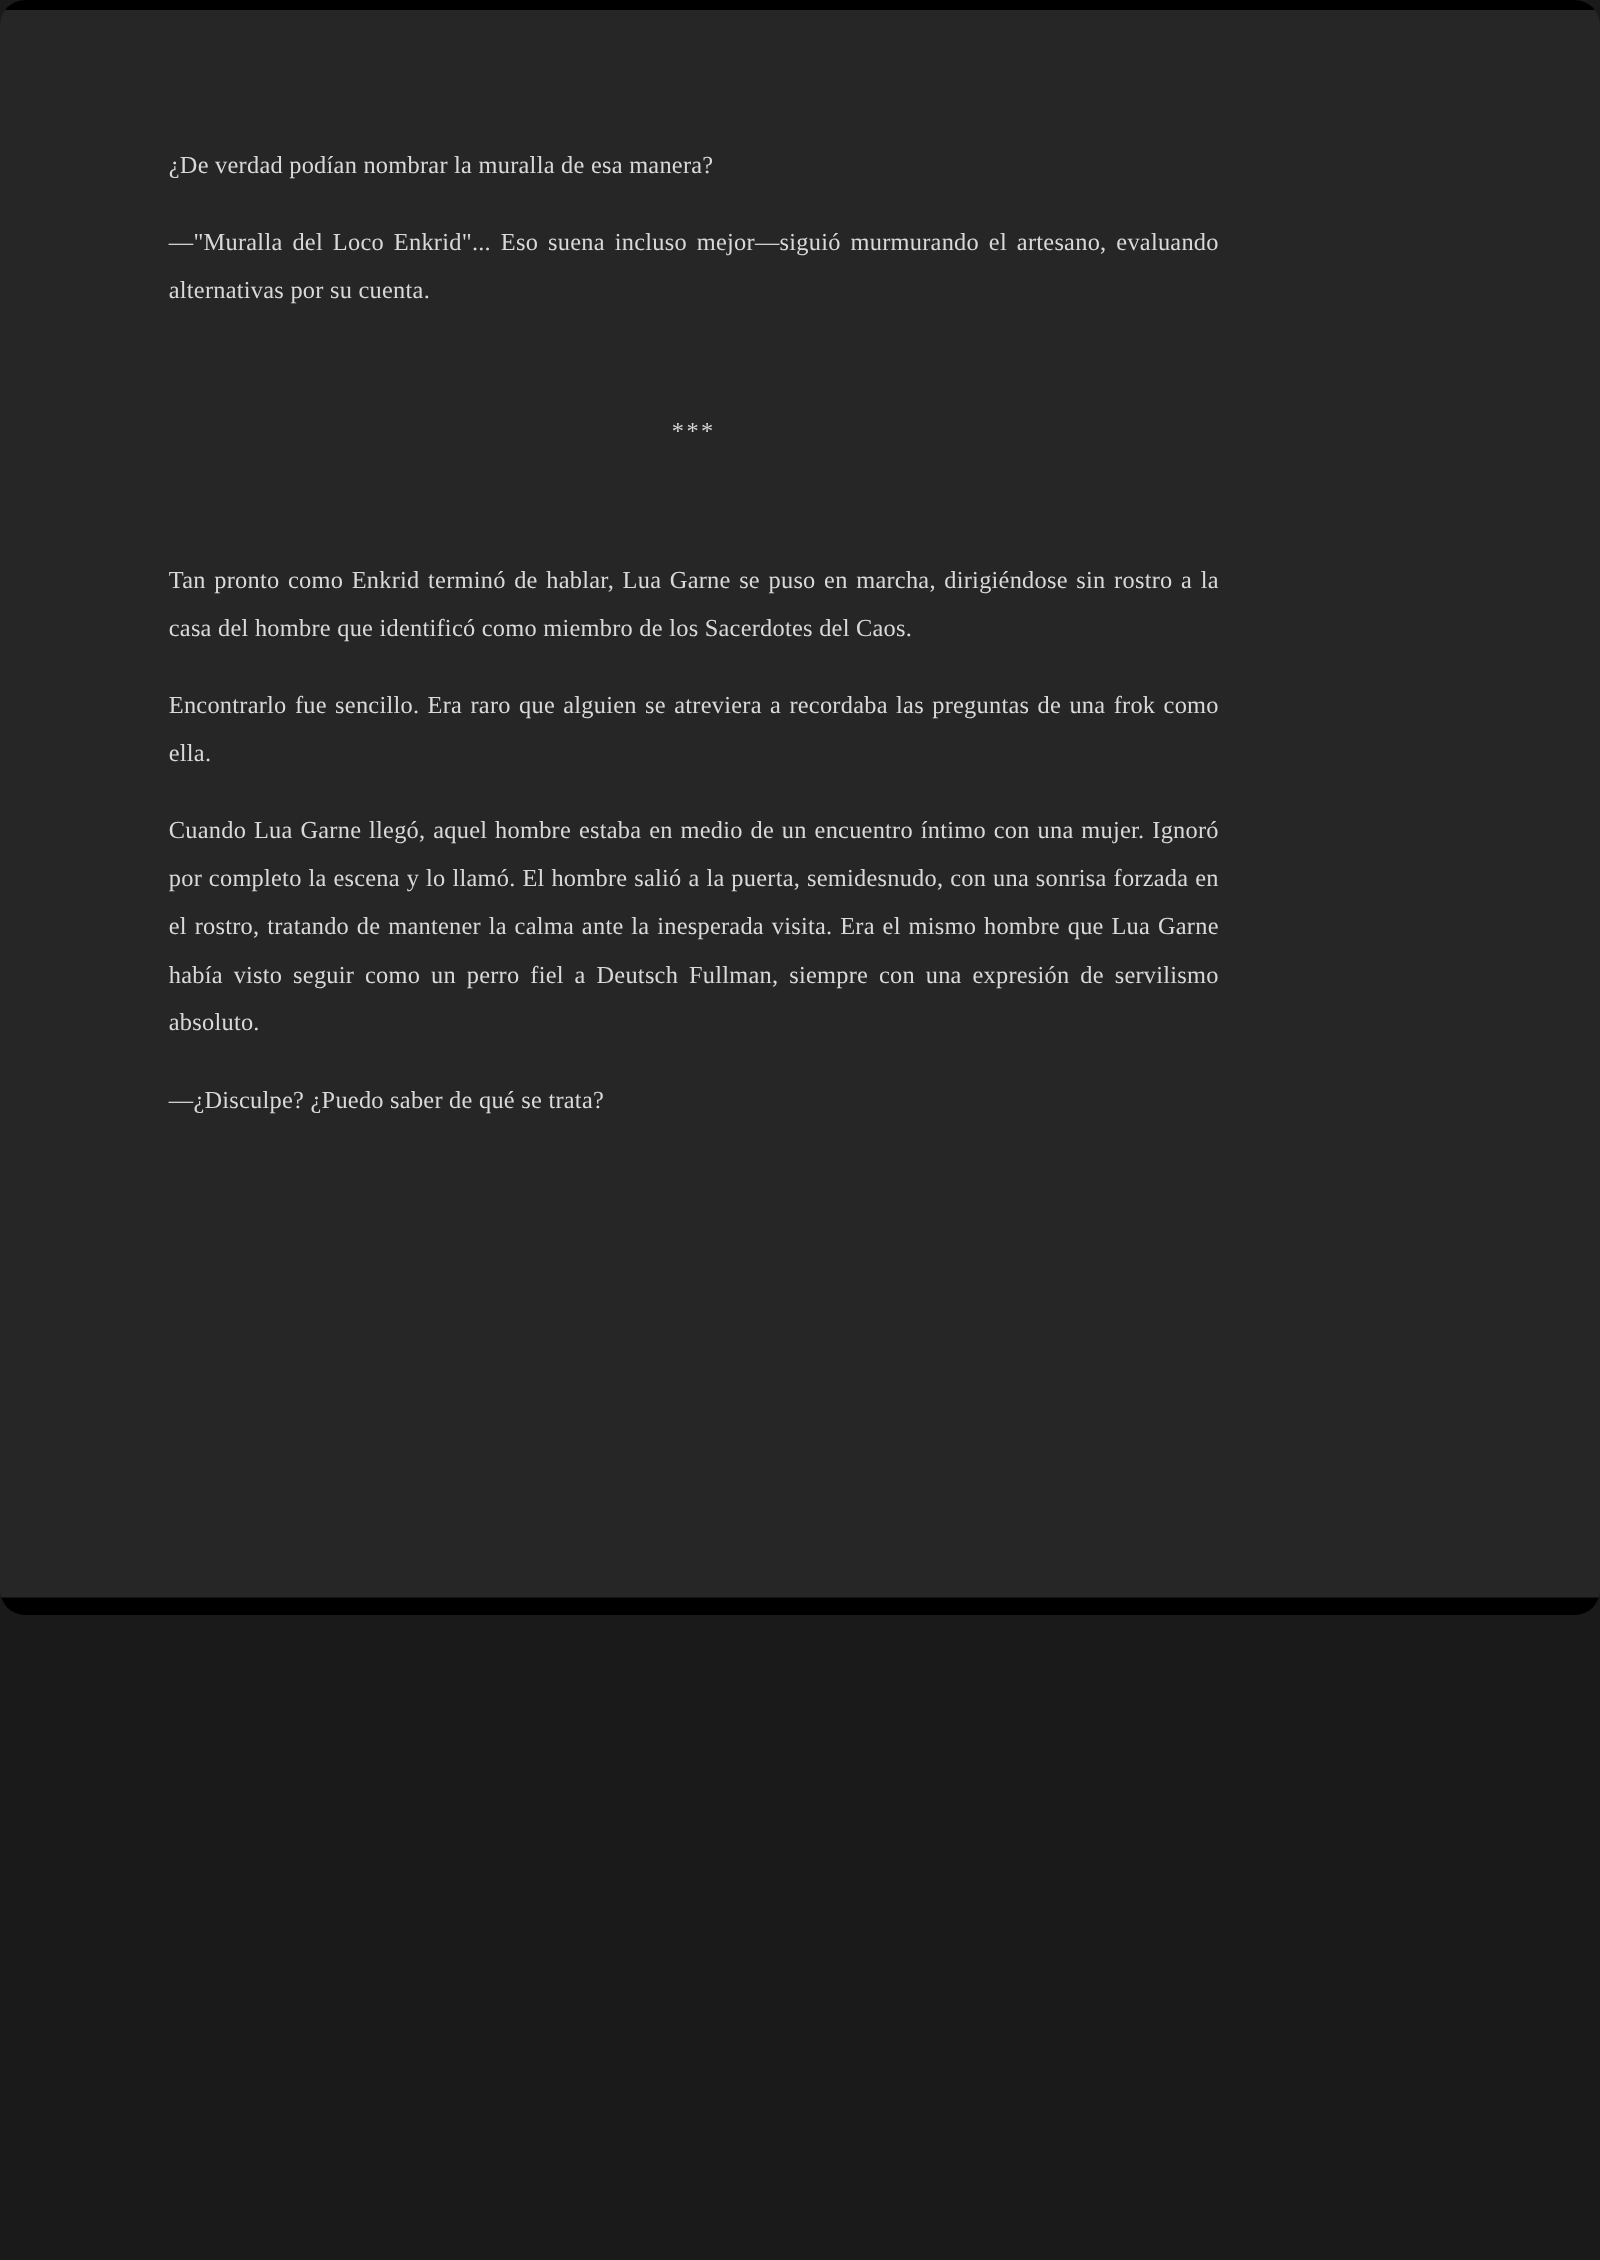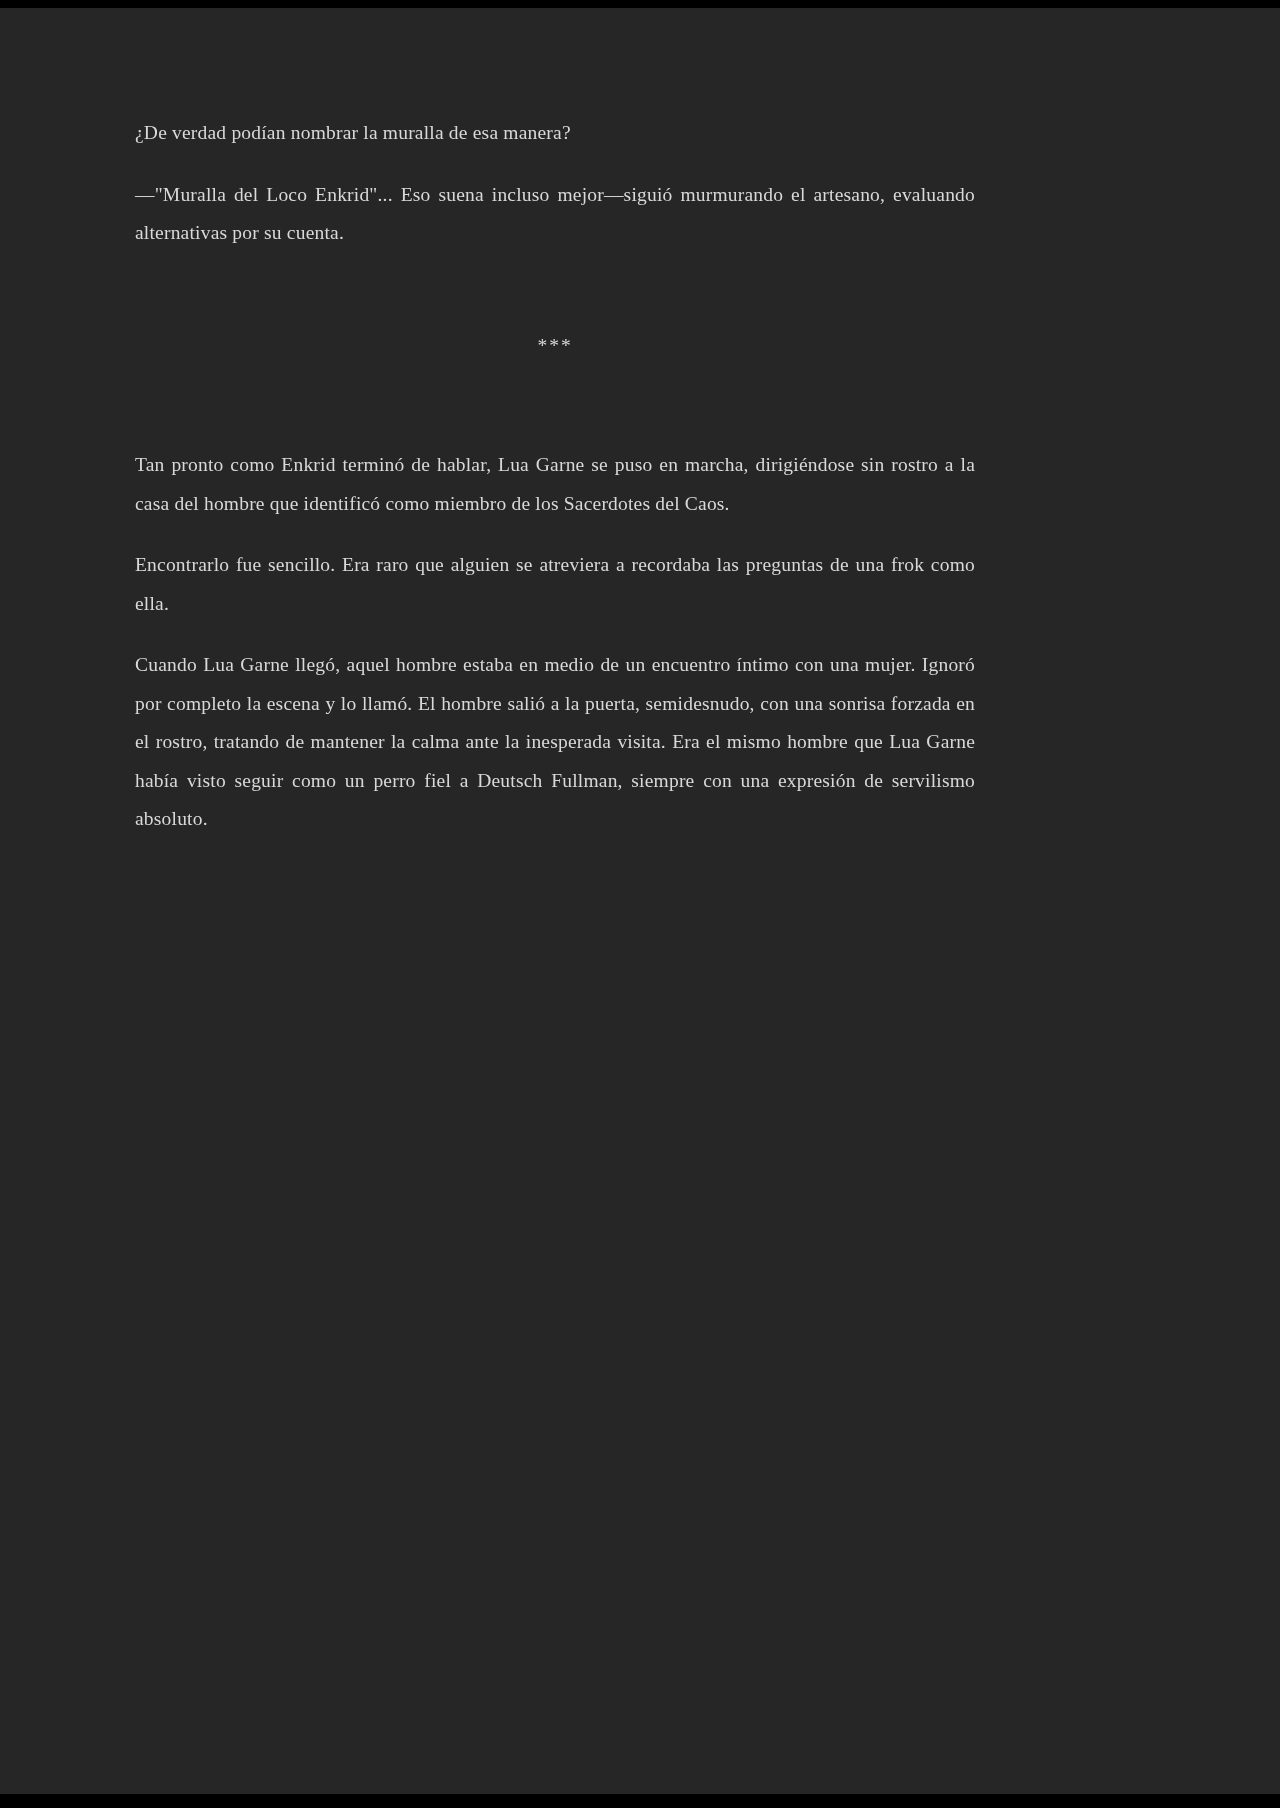--- a/index.html
+++ b/index.html
@@ -3,24 +3,25 @@
 <meta charset="utf-8">
 <style>
   html, body {
     margin: 0;
     padding: 0;
     background: #1a1a1a;
   }
   .viewport {
     position: relative;
     width: 1280px;
-    height: 1808px;
+    height: 1292px;
     background: #262626;
     overflow: hidden;
     font-family: "Liberation Serif", "DejaVu Serif", serif;
+    border-radius: 20px;
   }
   .letterbox {
     position: absolute;
     left: 0;
     width: 1280px;
     background: #000000;
   }
   .letterbox.top { top: 0; height: 8px; }
   .letterbox.bottom { bottom: 0; height: 14px; }
   .reading-content {
@@ -49,15 +50,16 @@
 
 <div class="viewport" style="background: rgb(38, 38, 38);">
   <div class="letterbox top"></div>
   <main class="reading-content" style="color: rgb(217, 217, 217);">
       <p class="para">¿De verdad podían nombrar la muralla de esa manera?</p>
       <p class="para">—"Muralla del Loco Enkrid"... Eso suena incluso mejor—siguió murmurando el artesano, evaluando alternativas por su cuenta.</p>
       <p class="separator">***</p>
       <p class="para">Tan pronto como Enkrid terminó de hablar, Lua Garne se puso en marcha, dirigiéndose sin rostro a la casa del hombre que identificó como miembro de los Sacerdotes del Caos.</p>
       <p class="para">Encontrarlo fue sencillo. Era raro que alguien se atreviera a recordaba las preguntas de una frok como ella.</p>
       <p class="para">Cuando Lua Garne llegó, aquel hombre estaba en medio de un encuentro íntimo con una mujer. Ignoró por completo la escena y lo llamó. El hombre salió a la puerta, semidesnudo, con una sonrisa forzada en el rostro, tratando de mantener la calma ante la inesperada visita. Era el mismo hombre que Lua Garne había visto seguir como un perro fiel a Deutsch Fullman, siempre con una expresión de servilismo absoluto.</p>
+      <p class="para">—¿Disculpe? ¿Puedo saber de qué se trata?</p>
     </main>
   <div class="letterbox bottom"></div>
 </div>
 
 </body></html>

